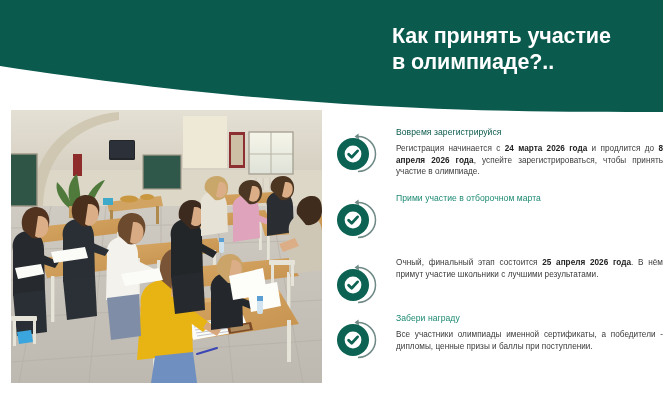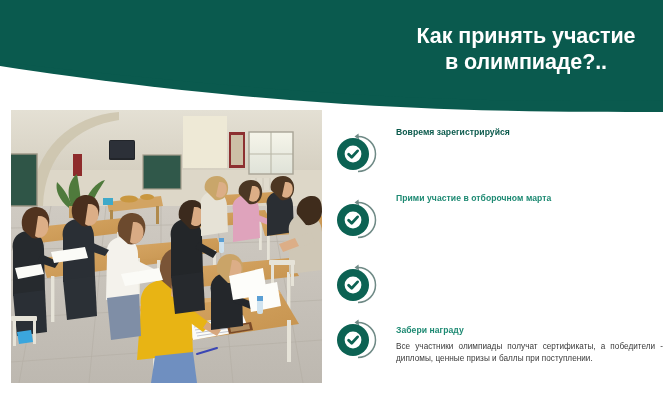--- a/index.html
+++ b/index.html
@@ -18,21 +18,20 @@
     overflow:hidden;pointer-events:none;
   }
   .header-band svg{display:block;width:663px;height:112px;}
 
   .header-title{
     position:absolute;left:392px;top:23px;width:268px;
     color:#ffffff;
     font-size:21.5px;line-height:26px;font-weight:bold;
     letter-spacing:-0.1px;
     white-space:pre-line;
-    text-align:center;
   }
 
   
   .photo-wrap{
     position:absolute;left:11px;top:110px;width:311px;height:273px;
     overflow:hidden;background:#cfc9bd;
   }
   .photo-wrap svg{display:block;width:311px;height:273px;}
 
   
@@ -49,21 +48,21 @@
 
   .step-icon{
     position:absolute;left:4px;top:6px;width:44px;height:44px;
   }
   .step-icon svg{display:block;width:44px;height:44px;}
 
   .step-body{
     position:absolute;left:66px;top:0px;width:267px;
   }
   .step-title{
-    font-size:8.6px;font-weight:bold;line-height:12px;
+    font-size:8.6px;font-weight:normal;line-height:12px;
     margin:0 0 5px 0;
     letter-spacing:0.05px;
   }
   .step-text{
     font-size:8.2px;line-height:11.6px;color:#3b3b3b;
     margin:0;text-align:justify;
     letter-spacing:0.02px;
   }
   .step-text b{font-weight:bold;color:#222222;}
 </style>
@@ -342,20 +341,21 @@
         <svg viewBox="0 0 44 44">
           <path d="M24 4.5 A17.5 17.5 0 1 1 24 39.5" fill="none" stroke="#6f8a86" stroke-width="1.5"></path>
           <path d="M24.5 1.6 L20.5 4.6 L25 7.4 Z" fill="#6f8a86"></path>
           <circle cx="19" cy="22" r="16" fill="#0c6253"></circle>
           <circle cx="19" cy="22" r="8.4" fill="#ffffff"></circle>
           <path d="M14.6 22.2 L17.7 25.3 L23.6 18.9" fill="none" stroke="#0c6253" stroke-width="2.8" stroke-linecap="round" stroke-linejoin="round"></path>
         </svg>
       </div>
       <div class="step-body">
         <div class="step-title" style="color: rgb(11, 90, 76);">Вовремя зарегистрируйся</div>
+        <div class="step-text">Регистрация начинается с <b>24 марта 2026 года</b> и продлится до <b>8 апреля 2026 года</b>, успейте зарегистрироваться, чтобы принять участие в олимпиаде.</div>
       </div>
     </div>
 
     <div class="step step-1">
       <div class="step-icon">
         <svg viewBox="0 0 44 44">
           <path d="M24 4.5 A17.5 17.5 0 1 1 24 39.5" fill="none" stroke="#6f8a86" stroke-width="1.5"></path>
           <path d="M24.5 1.6 L20.5 4.6 L25 7.4 Z" fill="#6f8a86"></path>
           <circle cx="19" cy="22" r="16" fill="#0c6253"></circle>
           <circle cx="19" cy="22" r="8.4" fill="#ffffff"></circle>
@@ -371,33 +371,34 @@
       <div class="step-icon">
         <svg viewBox="0 0 44 44">
           <path d="M24 4.5 A17.5 17.5 0 1 1 24 39.5" fill="none" stroke="#6f8a86" stroke-width="1.5"></path>
           <path d="M24.5 1.6 L20.5 4.6 L25 7.4 Z" fill="#6f8a86"></path>
           <circle cx="19" cy="22" r="16" fill="#0c6253"></circle>
           <circle cx="19" cy="22" r="8.4" fill="#ffffff"></circle>
           <path d="M14.6 22.2 L17.7 25.3 L23.6 18.9" fill="none" stroke="#0c6253" stroke-width="2.8" stroke-linecap="round" stroke-linejoin="round"></path>
         </svg>
       </div>
       <div class="step-body">
+        <div class="step-text">Очный, финальный этап состоится <b>25 апреля 2026 года</b>. В нём примут участие школьники с лучшими результатами.</div>
       </div>
     </div>
 
     <div class="step step-3">
       <div class="step-icon">
         <svg viewBox="0 0 44 44">
           <path d="M24 4.5 A17.5 17.5 0 1 1 24 39.5" fill="none" stroke="#6f8a86" stroke-width="1.5"></path>
           <path d="M24.5 1.6 L20.5 4.6 L25 7.4 Z" fill="#6f8a86"></path>
           <circle cx="19" cy="22" r="16" fill="#0c6253"></circle>
           <circle cx="19" cy="22" r="8.4" fill="#ffffff"></circle>
           <path d="M14.6 22.2 L17.7 25.3 L23.6 18.9" fill="none" stroke="#0c6253" stroke-width="2.8" stroke-linecap="round" stroke-linejoin="round"></path>
         </svg>
       </div>
       <div class="step-body">
-        <div class="step-title" style="color: rgb(30, 138, 115); margin-top: 12px;">Забери награду</div>
-        <div class="step-text">Все участники олимпиады получат сертификаты, а победители - дипломы, ценные призы и баллы при поступлении.</div>
+        <div class="step-title" style="color: rgb(30, 138, 115);">Забери награду</div>
+        <div class="step-text">Все участники олимпиады именной сертификаты, а победители - дипломы, ценные призы и баллы при поступлении.</div>
       </div>
     </div>
 
   </div>
 </div>
 
 </body></html>

